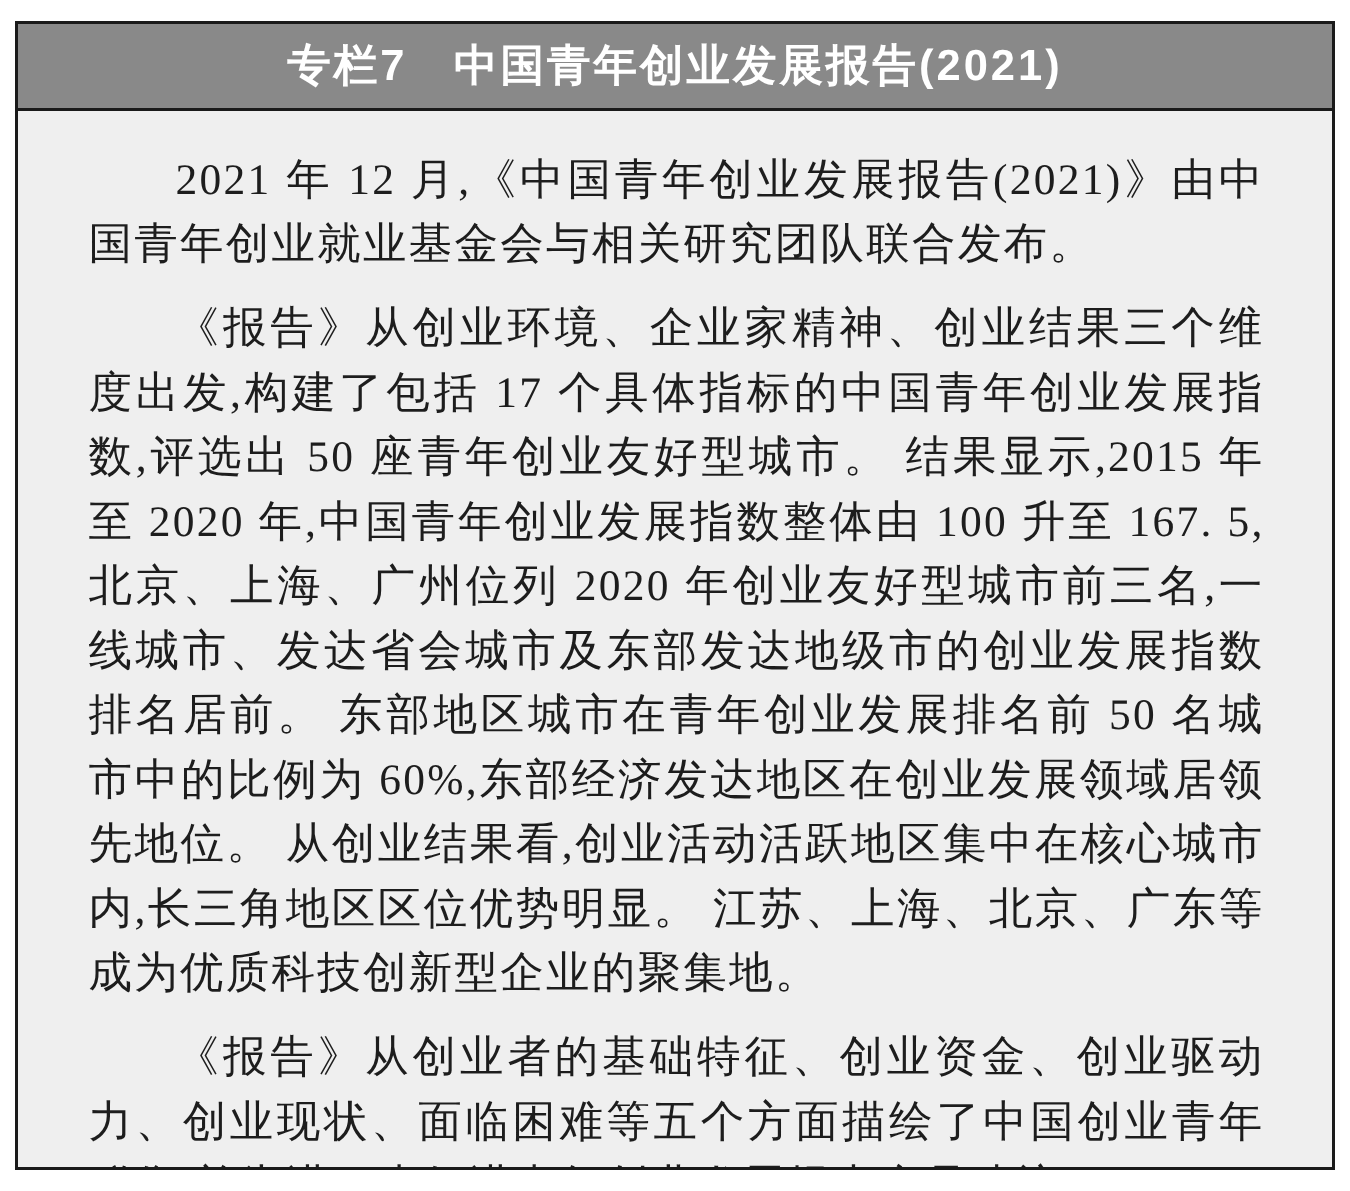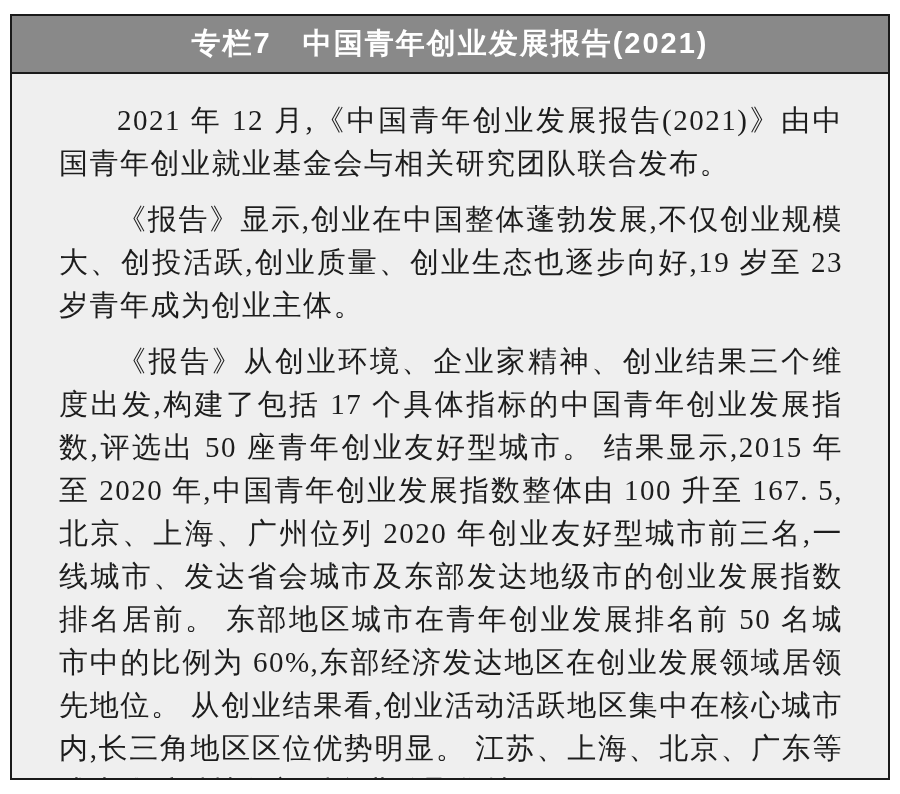--- a/index.html
+++ b/index.html
@@ -63,18 +63,17 @@
 </head>
 <body>
 
 <div class="page">
   <div class="panel">
     <div class="panel-header">
       <span class="panel-title">专栏7　中国青年创业发展报告(2021)</span>
     </div>
     <div class="panel-body">
       <p class="para">2021 年 12 月,《中国青年创业发展报告(2021)》由中国青年创业就业基金会与相关研究团队联合发布。</p>
-      <p class="para">《报告》显示,创业在中国整体蓬勃发展,不仅创业规模大、创投活跃,创业质量、创业生态也逐步向好,19 岁至 23 岁青年成为创业主体。</p>
       <p class="para">《报告》从创业环境、企业家精神、创业结果三个维度出发,构建了包括 17 个具体指标的中国青年创业发展指数,评选出 50 座青年创业友好型城市。 结果显示,2015 年至 2020 年,中国青年创业发展指数整体由 100 升至 167. 5,北京、上海、广州位列 2020 年创业友好型城市前三名,一线城市、发达省会城市及东部发达地级市的创业发展指数排名居前。 东部地区城市在青年创业发展排名前 50 名城市中的比例为 60%,东部经济发达地区在创业发展领域居领先地位。 从创业结果看,创业活动活跃地区集中在核心城市内,长三角地区区位优势明显。 江苏、上海、北京、广东等成为优质科技创新型企业的聚集地。</p>
       <p class="para">《报告》从创业者的基础特征、创业资金、创业驱动力、创业现状、面临困难等五个方面描绘了中国创业青年群像,并为进一步促进青年创业发展提出意见建议。</p>
     </div>
   </div>
 </div>
 
 </body></html>

